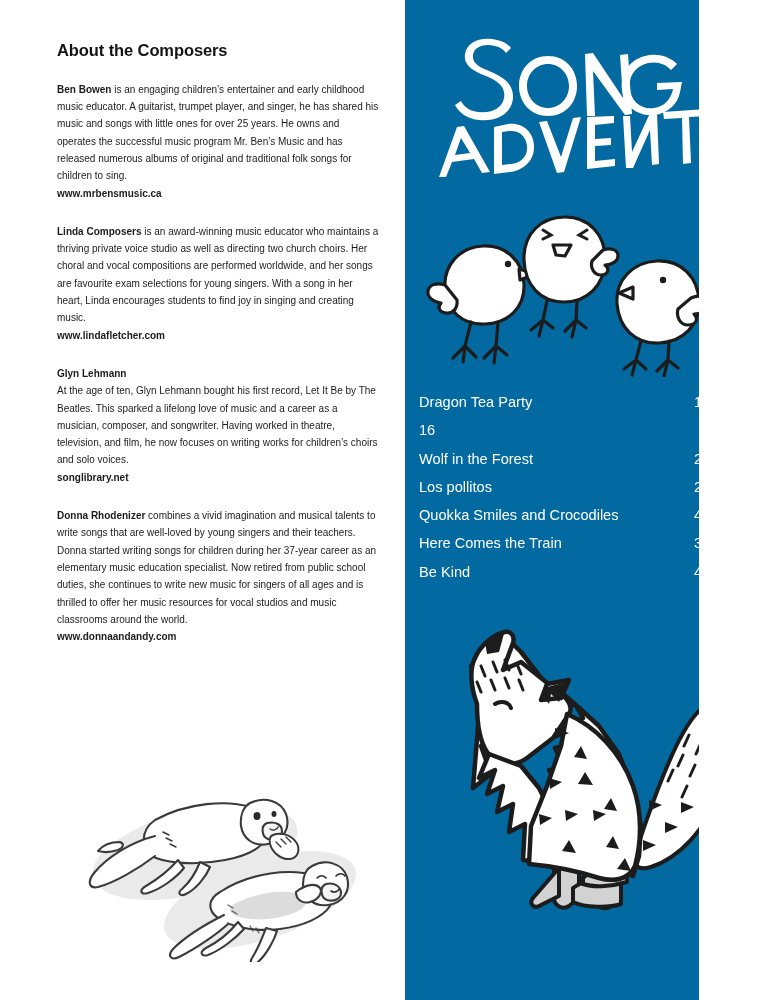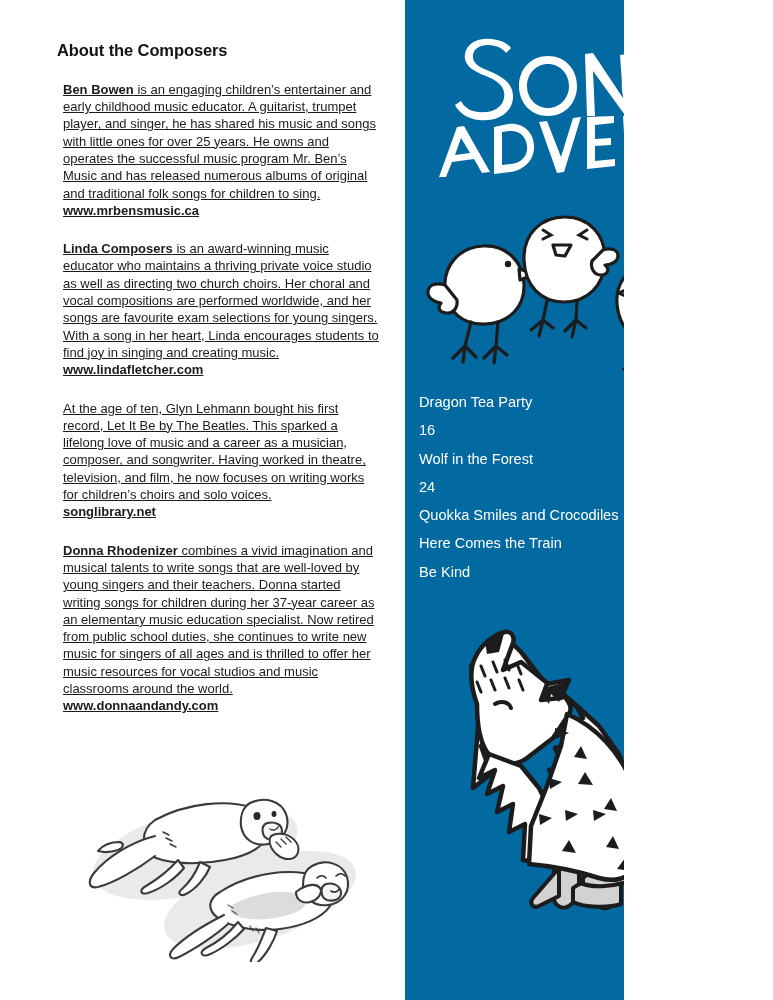--- a/index.html
+++ b/index.html
@@ -3,39 +3,38 @@
 <meta charset="utf-8">
 <style>
   html,body{margin:0;padding:0;}
   body{
     width:773px;height:1000px;
     background:#ffffff;
     font-family:"Liberation Sans","DejaVu Sans",sans-serif;
     overflow:hidden;
     position:relative;
   }
-  .page{position:relative;width:624px;height:1000px;overflow:hidden;background:#fff;}
+  .page{position:relative;width:699px;height:1000px;overflow:hidden;background:#fff;}
 
   
   .left-col{
     position:absolute;left:0;top:0;width:405px;height:1000px;
     background:#ffffff;
   }
   .left-inner{
     position:absolute;left:57px;top:41px;width:322px;
   }
   .page-title{
     font-size:16.5px;font-weight:bold;color:#141414;
     letter-spacing:-0.1px;margin:0 0 20px 0;line-height:1.2;
   }
   .bio{
-    font-size:13px;line-height:17.3px;color:#1b1b1b;
-    margin:0 0 21px 6px;
+    font-size:10px;line-height:17.3px;color:#1b1b1b;
+    margin:0 0 21px 0;
     text-align:left;
-    text-decoration:underline;
   }
   .bio .nm{font-weight:bold;}
   .bio .url{font-weight:bold;display:block;}
   .bio .hdr{font-weight:bold;display:block;}
 
   
   .otters{
     position:absolute;left:60px;top:772px;width:310px;height:190px;
   }
 
@@ -83,21 +82,21 @@
         <span class="nm">Ben Bowen</span><span> is an engaging children’s entertainer and early childhood music educator. A guitarist, trumpet player, and singer, he has shared his music and songs with little ones for over 25 years. He owns and operates the successful music program Mr. Ben’s Music and has released numerous albums of original and traditional folk songs for children to sing.</span>
         <span class="url">www.mrbensmusic.ca</span>
       </p>
 
       <p class="bio">
         <span class="nm">Linda Composers</span><span> is an award-winning music educator who maintains a thriving private voice studio as well as directing two church choirs. Her choral and vocal compositions are performed worldwide, and her songs are favourite exam selections for young singers. With a song in her heart, Linda encourages students to find joy in singing and creating music.</span>
         <span class="url">www.lindafletcher.com</span>
       </p>
 
       <p class="bio">
-        <span>At the age of ten, Glyn Lehmann bought his first record, Let It Be by The Beatles. This sparked a lifelong love of music and a career as a musician, composer, and songwriter. Having worked in theatre, television, and film, he now focuses on writing works for children’s choirs and solo voices.</span>
+        <span class="hdr">Glyn Lehmann</span><span>At the age of ten, Glyn Lehmann bought his first record, Let It Be by The Beatles. This sparked a lifelong love of music and a career as a musician, composer, and songwriter. Having worked in theatre, television, and film, he now focuses on writing works for children’s choirs and solo voices.</span>
         <span class="url">songlibrary.net</span>
       </p>
 
       <p class="bio">
         <span class="nm">Donna Rhodenizer</span><span> combines a vivid imagination and musical talents to write songs that are well-loved by young singers and their teachers. Donna started writing songs for children during her 37-year career as an elementary music education specialist. Now retired from public school duties, she continues to write new music for singers of all ages and is thrilled to offer her music resources for vocal studios and music classrooms around the world.</span>
         <span class="url">www.donnaandandy.com</span>
       </p>
 
     </div>
 
@@ -303,20 +302,21 @@
         <span class="song-page">12</span>
       </div>
       <div class="song-row">
         <span class="song-page">16</span>
       </div>
       <div class="song-row">
         <span class="song-name">Wolf in the Forest</span>
         <span class="song-page">20</span>
       </div>
       <div class="song-row">
+        <span class="song-name">Los pollitos</span>
         <span class="song-page">24</span>
       </div>
       <div class="song-row">
         <span class="song-name">Quokka Smiles and Crocodiles</span>
         <span class="song-page">43</span>
       </div>
       <div class="song-row">
         <span class="song-name">Here Comes the Train</span>
         <span class="song-page">34</span>
       </div>

